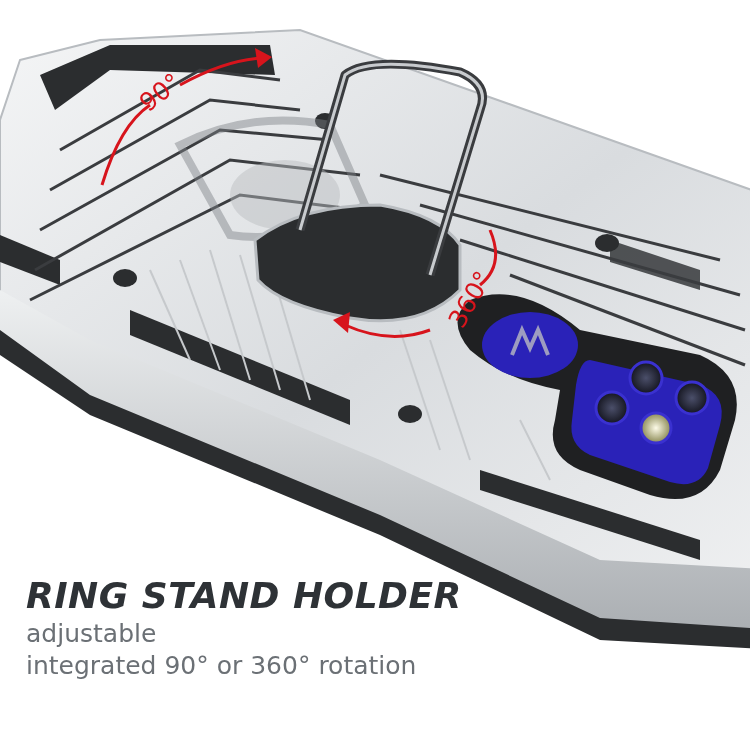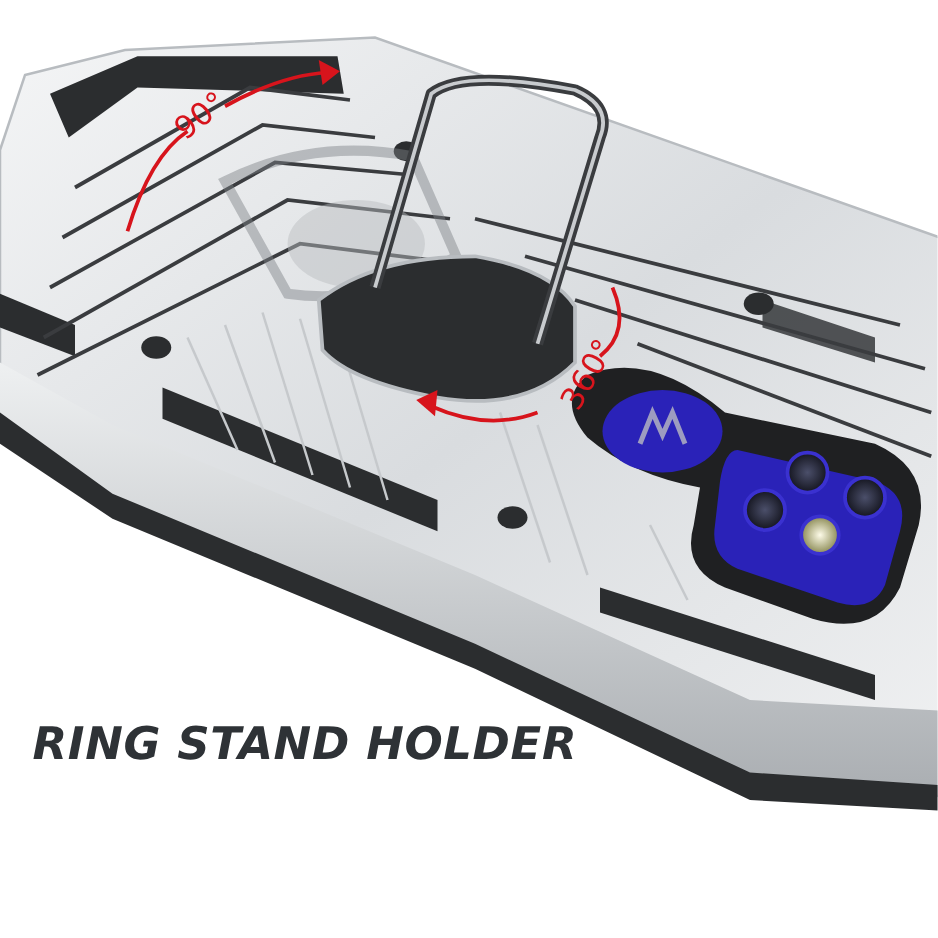--- a/index.html
+++ b/index.html
@@ -114,13 +114,15 @@
       <polygon points="333,320 350,312 348,333" fill="#d7141c" stroke="none"></polygon>
     </g>
   </svg>
 
   <div class="angle-label a90">90°</div>
   <div class="angle-label a360">360°</div>
 </div>
 
 <div class="caption">
   <div class="headline">RING STAND HOLDER</div>
+  <div class="sub">adjustable</div>
+  <div class="sub">integrated 90° or 360° rotation</div>
 </div>
 
 </body></html>

